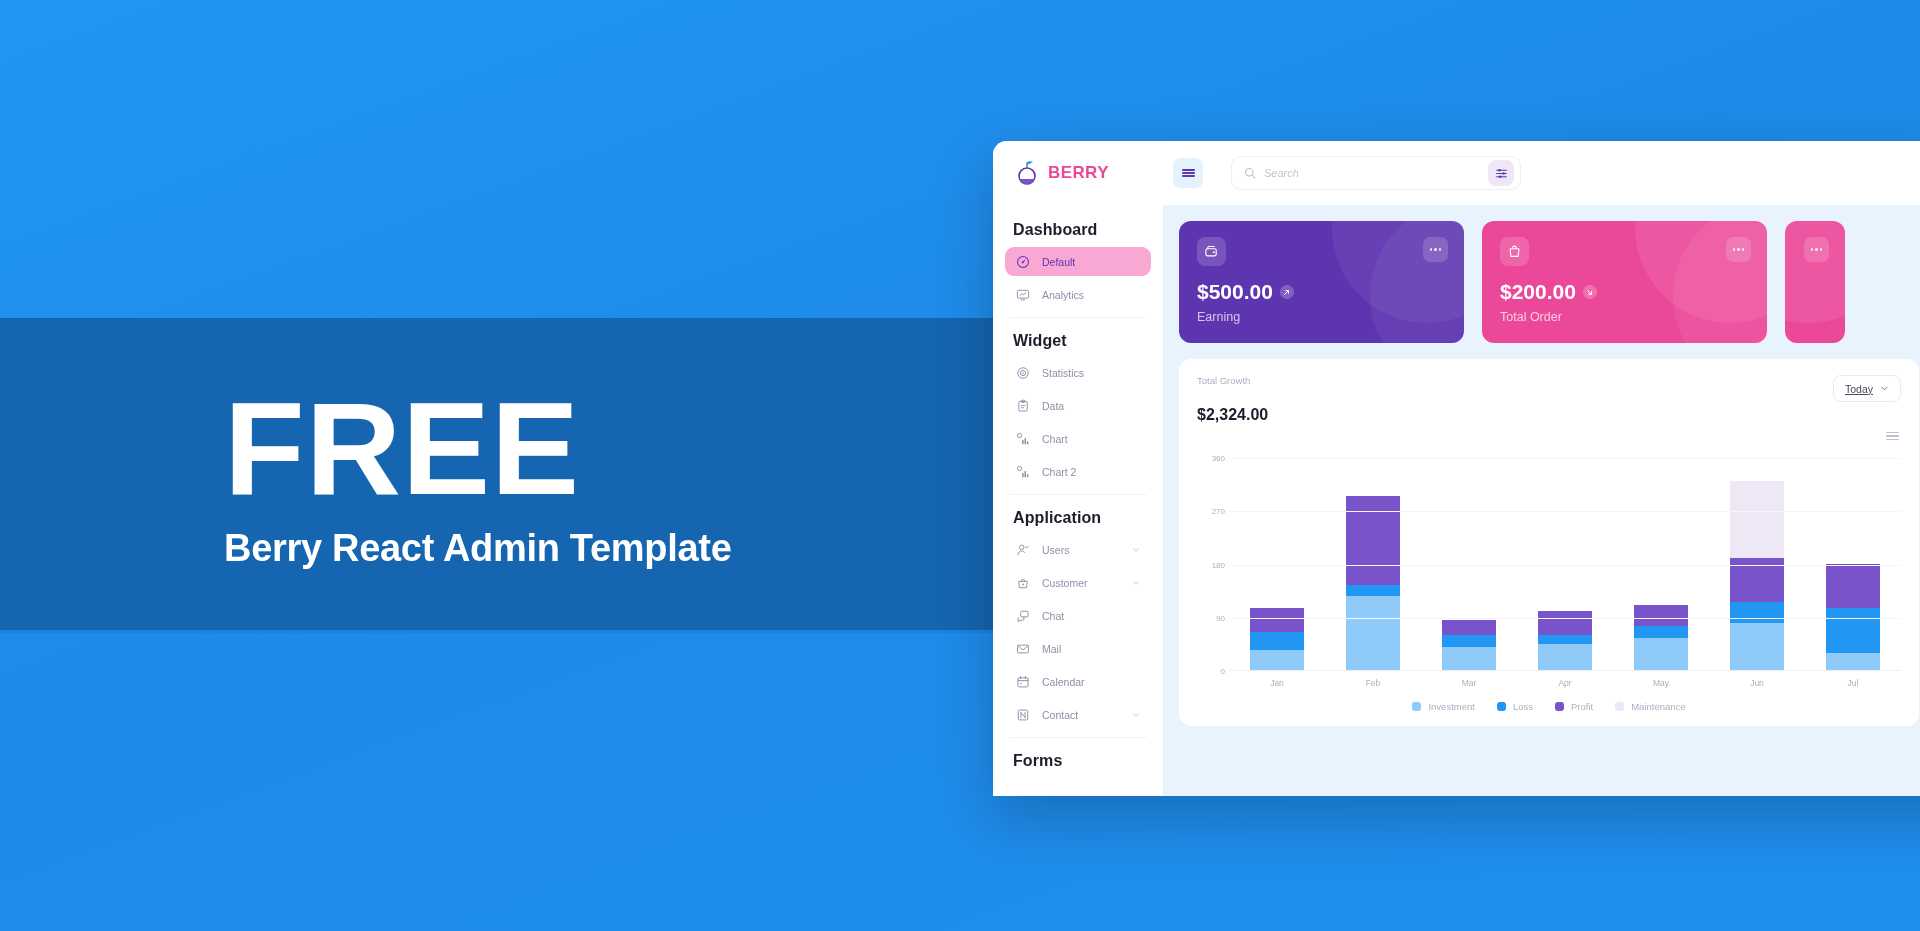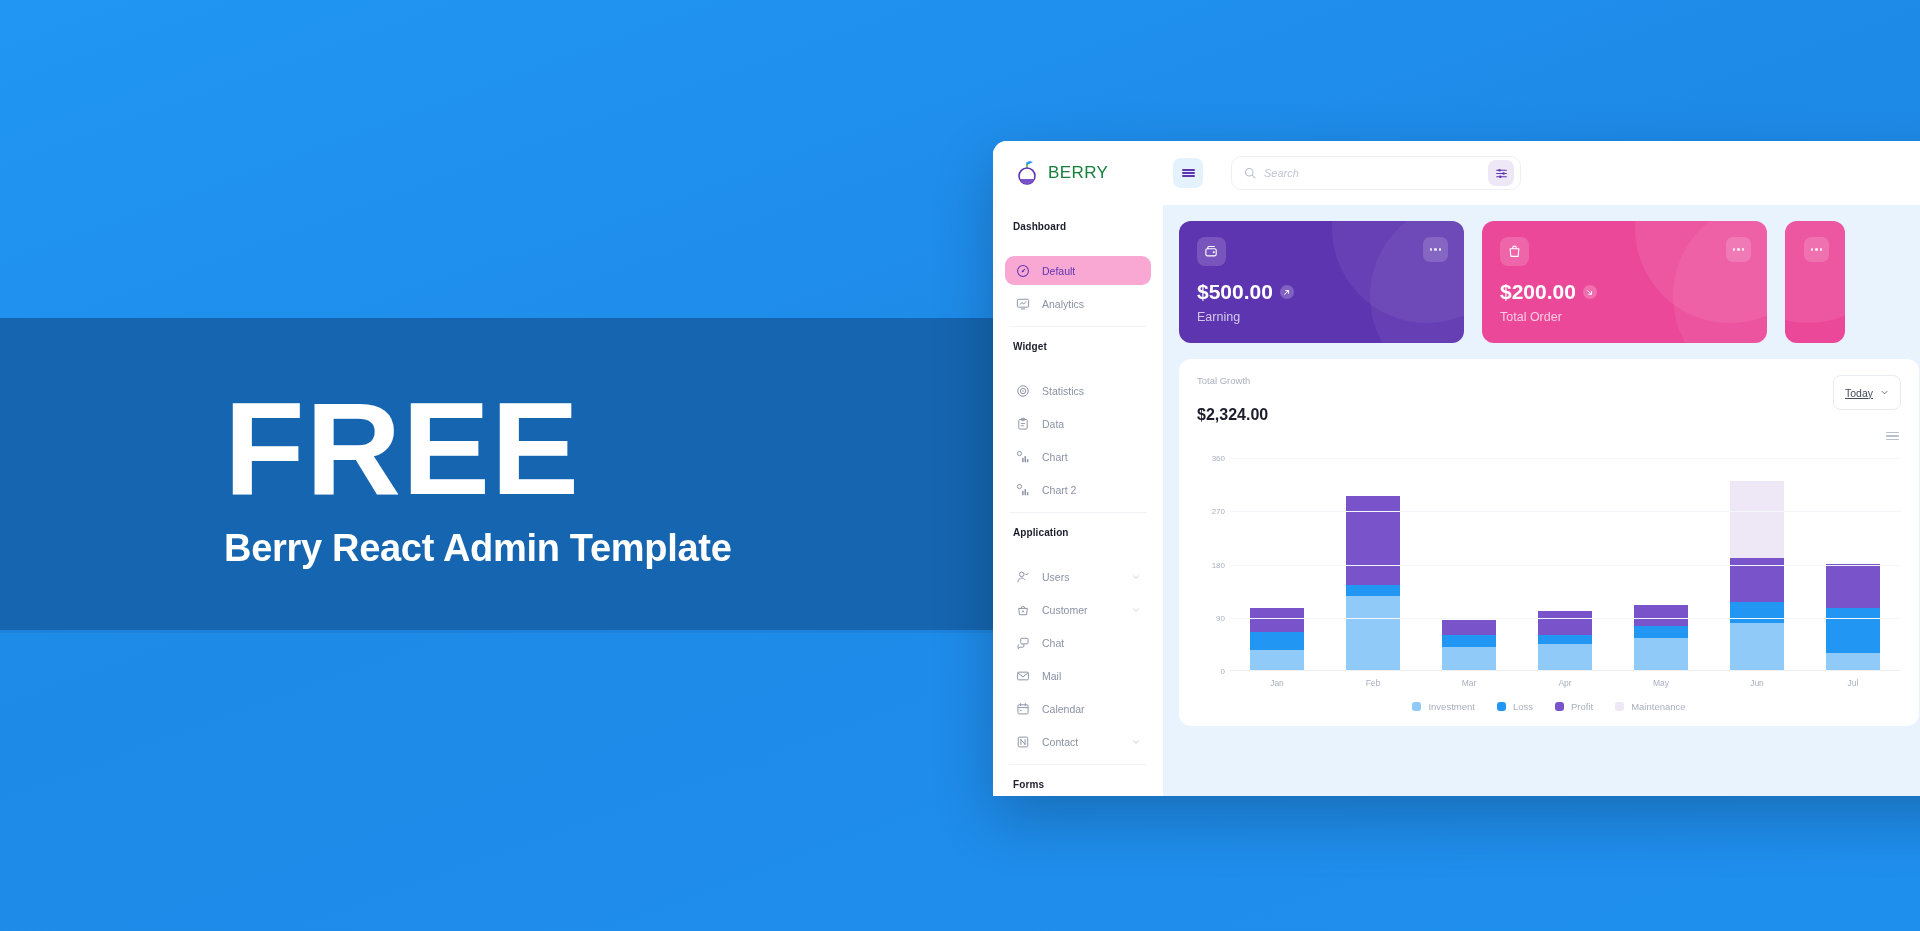--- a/index.html
+++ b/index.html
@@ -43,21 +43,21 @@
     border-radius:14px 0 0 0;
     overflow:hidden;
     box-shadow:0 22px 60px rgba(0,0,0,0.22);
     display:flex; flex-direction:column;
   }
 
   
   .hdr { height:64px; display:flex; align-items:center; flex:0 0 auto; background:#fff; }
   .hdr-left { width:170px; display:flex; align-items:center; padding-left:22px; gap:9px; }
   .logo-mark { width:24px; height:26px; position:relative; }
-  .logo-text { font-size:17px; font-weight:normal; color:#15803d; letter-spacing:0.4px; }
+  .logo-text { font-size:17px; font-weight:bold; color:#ec4899; letter-spacing:0.4px; }
   .burger {
     width:30px; height:30px; border-radius:8px; background:#e3f2fd;
     display:flex; align-items:center; justify-content:center; margin-left:10px;
   }
   .burger span { display:block; width:13px; height:1.8px; background:#5e35b1; border-radius:2px; margin:1.4px 0; }
   .search {
     margin-left:28px; width:290px; height:34px; border:1px solid #eceff3;
     border-radius:10px; display:flex; align-items:center; padding:0 6px 0 12px; gap:8px;
     background:#fff;
   }
@@ -68,22 +68,22 @@
   }
 
   .body-row { flex:1; display:flex; min-height:0; }
 
   
   .sb {
     width:170px; flex:0 0 170px; background:#fff; padding:4px 12px 0 12px;
     overflow:hidden;
   }
   .sb-head {
-    font-size:10px; font-weight:bold; color:#1d1d2c;
-    padding:12px 0 24px 8px; letter-spacing:0.1px;
+    font-size:16px; font-weight:bold; color:#1d1d2c;
+    padding:12px 0 8px 8px; letter-spacing:0.1px;
   }
   .sb-item {
     display:flex; align-items:center; gap:12px;
     height:29px; border-radius:9px; padding:0 10px; margin-bottom:4px;
     color:#8a92a6; font-size:10.5px;
   }
   .sb-item.active { background:#f9a8d4; color:#5e35b1; }
   .sb-ico { width:15px; height:15px; flex:0 0 15px; display:flex; align-items:center; justify-content:center; }
   .sb-label { flex:1; }
   .sb-chev { width:10px; height:10px; opacity:0.75; }
@@ -137,21 +137,21 @@
 
   
   .panel {
     background:#fff; border-radius:12px; padding:16px 18px 14px 18px;
     width:740px; height:auto;
   }
   .panel-top { display:flex; align-items:flex-start; }
   .panel-ttl { font-size:9.5px; color:#a9b0bf; margin-bottom:20px; }
   .panel-amt { font-size:16px; font-weight:bold; color:#1d1d2c; }
   .today {
-    margin-left:auto; height:35px; border:1px solid #e8ebf0; border-radius:8px;
+    margin-left:auto; height:27px; border:1px solid #e8ebf0; border-radius:8px;
     display:flex; align-items:center; gap:7px; padding:0 11px;
     font-size:10.5px; color:#444a5a;text-decoration:underline;
   }
   .panel-menu { display:flex; justify-content:flex-end; margin:6px 2px 0 0; }
   .panel-menu i { display:block; width:13px; height:1.6px; background:#b9c0cc; margin:1.9px 0; border-radius:2px; }
 
   .chart-wrap { display:flex; margin-top:4px; }
   .yaxis {
     width:32px; flex:0 0 32px; position:relative; height:225px;
     font-size:8px; color:#aab1bf;

